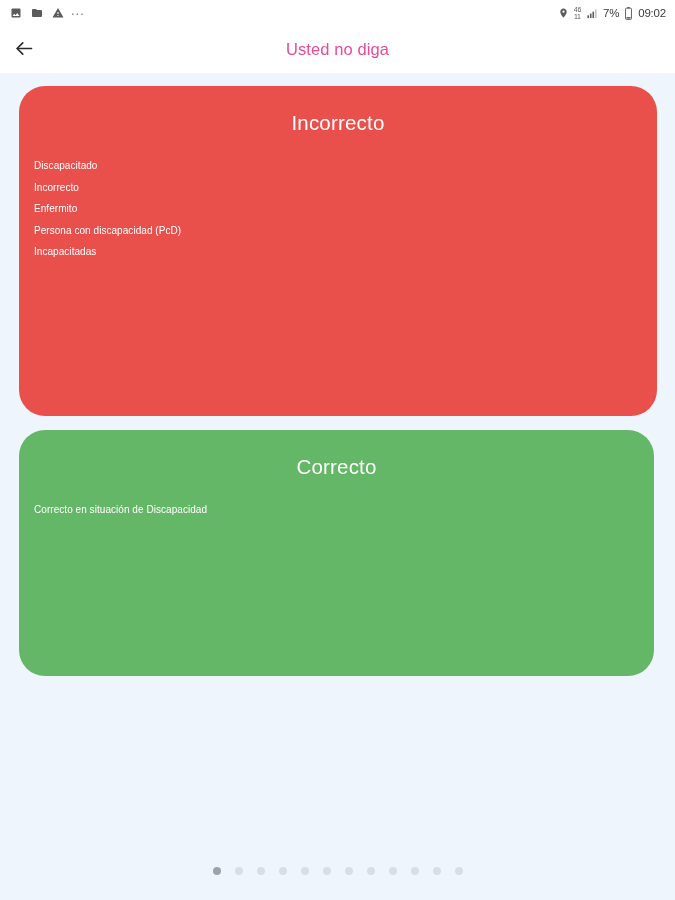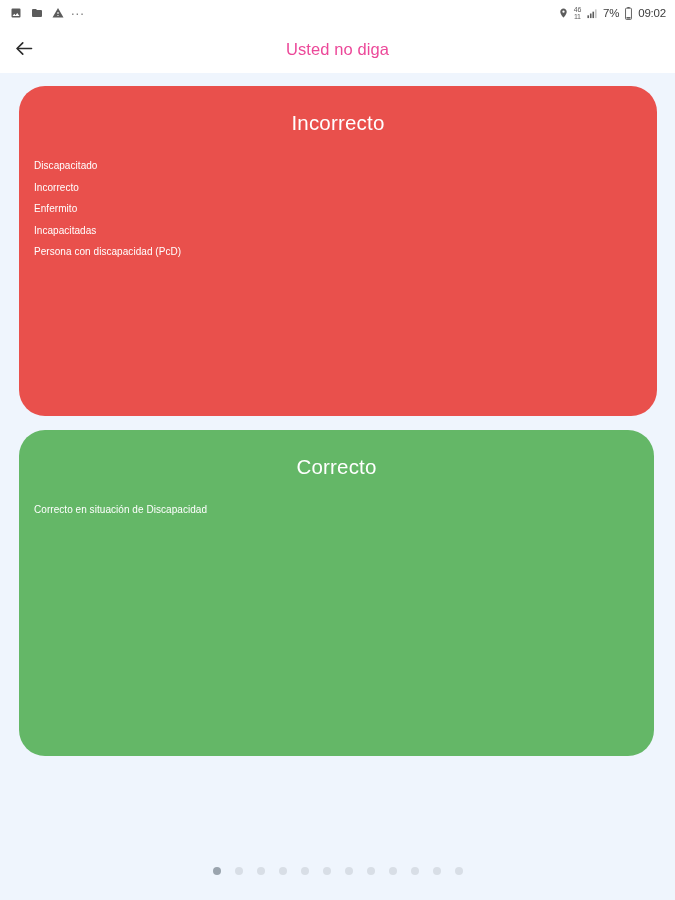--- a/index.html
+++ b/index.html
@@ -105,21 +105,21 @@
     position: relative;
     padding-top: 25px;
   }
   .card-incorrect {
     background: #e9504c;
     height: 330px;
     margin-bottom: 14px;
   }
   .card-correct {
     background: #64b767;
-    height: 326px;
+    height: 246px;
     width: 635px;
   }
   .card-title {
     text-align: center;
     color: #ffffff;
     font-size: 20.5px;
     font-weight: 400;
     letter-spacing: 0.2px;
     margin-bottom: 20px;
   }
@@ -223,22 +223,22 @@
   </div>
 
   <div class="content">
 
     <div class="card card-incorrect">
       <div class="card-title">Incorrecto</div>
       <ul class="card-list">
         <li>Discapacitado</li>
         <li>Incorrecto</li>
         <li>Enfermito</li>
+        <li>Persona con discapacidad (PcD)</li>
         <li>Incapacitadas</li>
-        <li>Persona con discapacidad (PcD)</li>
       </ul>
     </div>
 
     <div class="card card-correct">
       <div class="card-title">Correcto</div>
       <ul class="card-list">
         <li>Correcto en situación de Discapacidad</li>
       </ul>
     </div>
 

